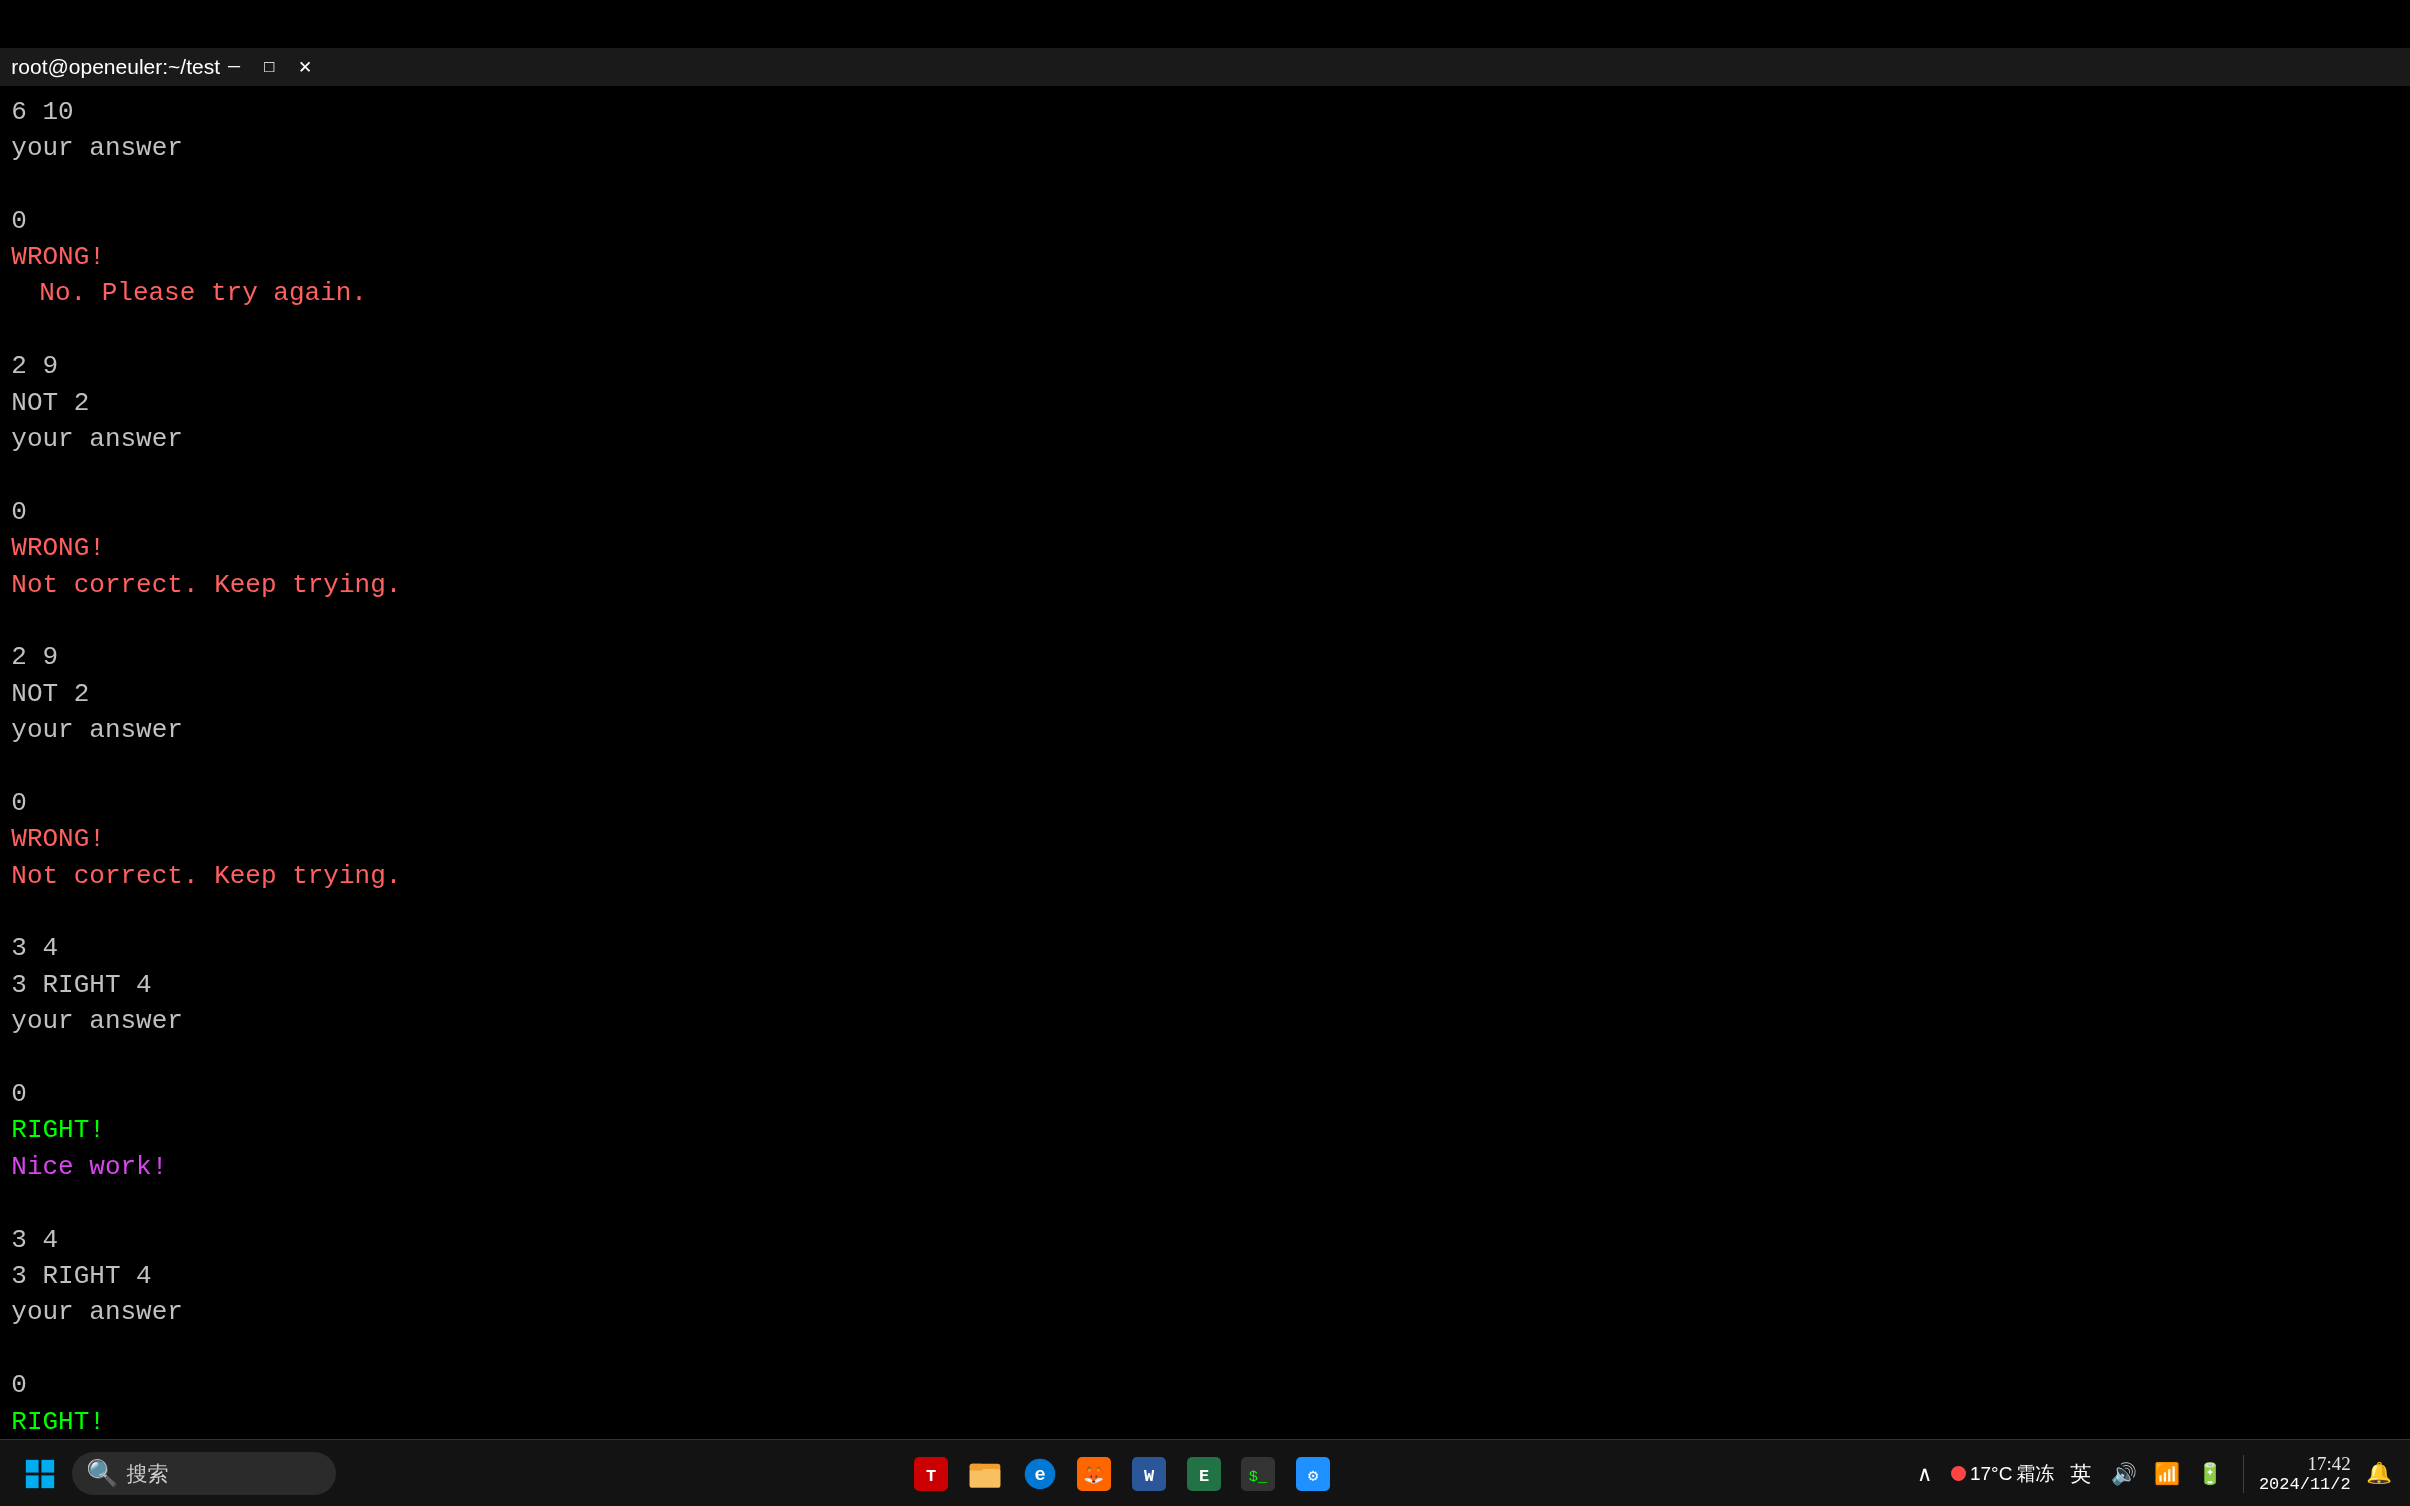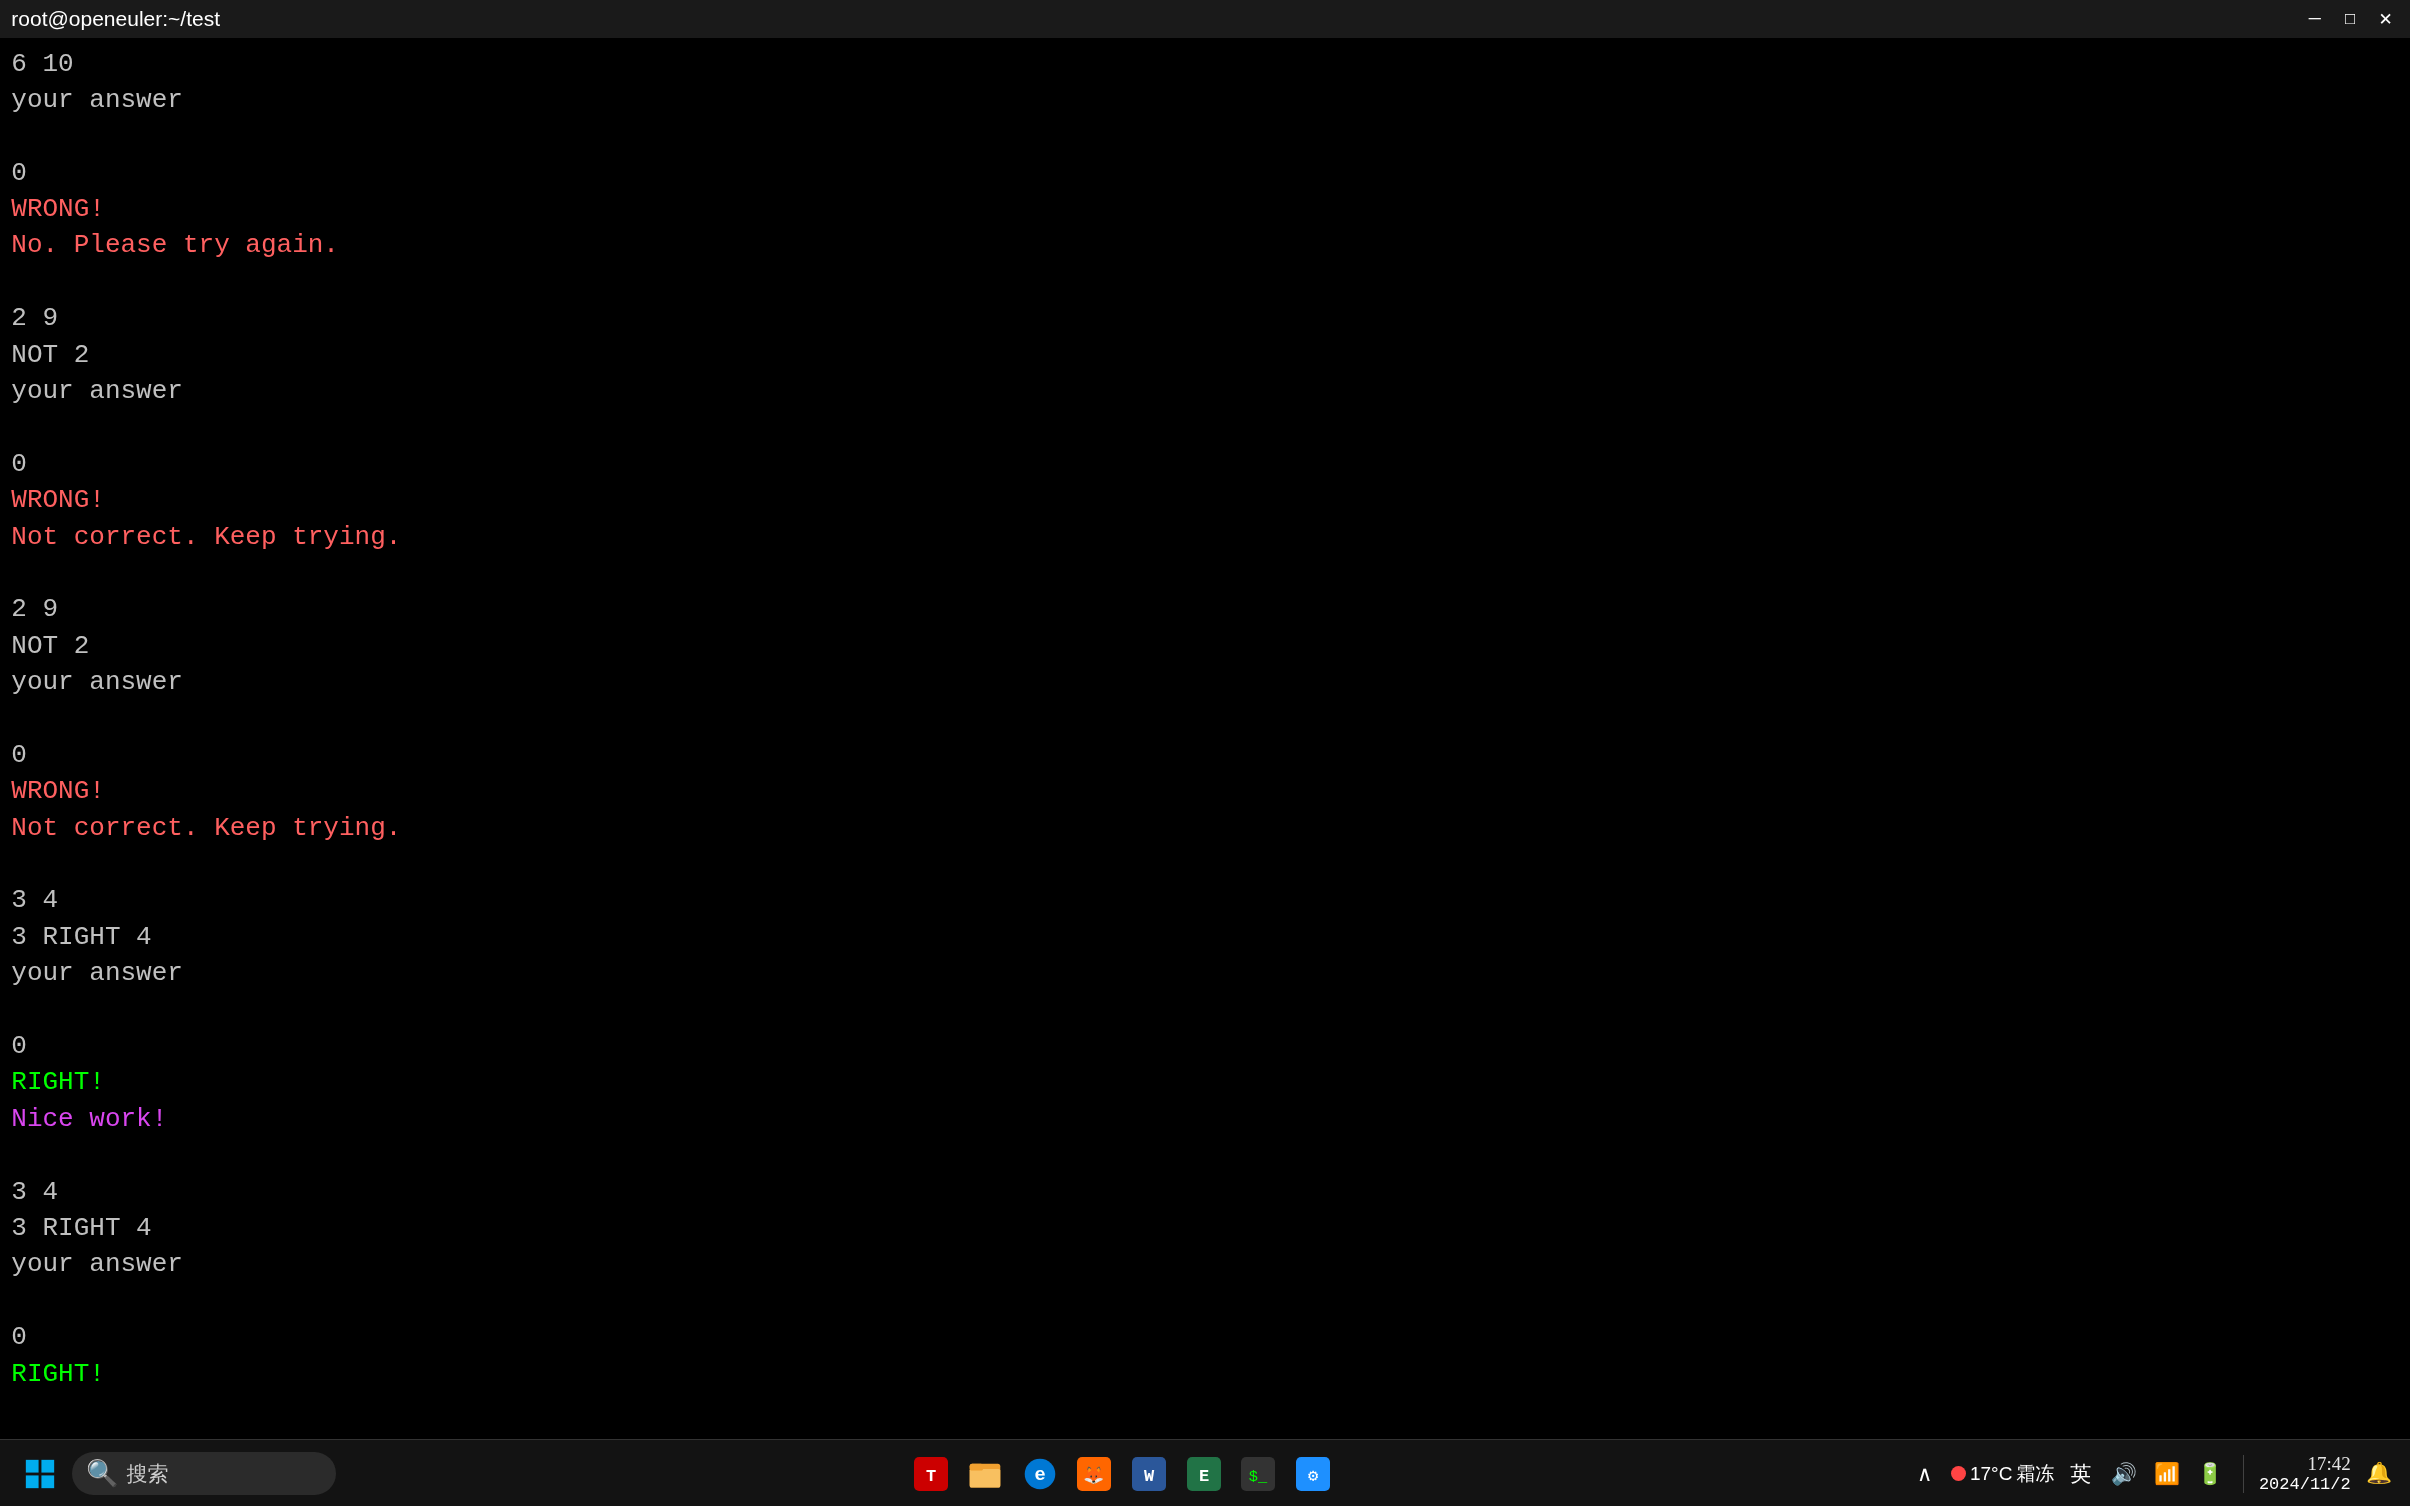--- a/index.html
+++ b/index.html
@@ -19,23 +19,24 @@
       display: flex;
       flex-direction: column;
     }
 
     .title-bar {
       width: 100%;
       height: 38px;
       background: #1a1a1a;
       display: flex;
       align-items: center;
-      justify-content: space-between;
+      justify-content: flex-start;
       padding: 0 11.3px;
       flex-shrink: 0;
+      margin-top: 48px;
     }
 
     .title-bar-title {
       color: #fff;
       font-size: 21px;
       font-family: 'Segoe UI', sans-serif;
     }
 
     .title-bar-buttons {
       display: flex;
@@ -205,21 +206,21 @@
     <button class="title-btn close">✕</button>
   </div>
 </div>
 
 <div class="terminal" id="terminal-body">
 <div class="terminal-line" style="color: rgb(192, 192, 192);">6 10</div>
     <div class="terminal-line" style="color: rgb(192, 192, 192);">your answer</div>
     <div class="terminal-line" style="color: rgb(192, 192, 192);">&nbsp;</div>
     <div class="terminal-line" style="color: rgb(192, 192, 192);">0</div>
     <div class="terminal-line" style="color: rgb(255, 96, 96);">WRONG!</div>
-    <div class="terminal-line" style="color: rgb(255, 96, 96);">No. Please try again.</div>
+    <div class="terminal-line" style="color: rgb(255, 96, 96); margin-left: 28px;">No. Please try again.</div>
     <div class="terminal-line" style="color: rgb(192, 192, 192);">&nbsp;</div>
     <div class="terminal-line" style="color: rgb(192, 192, 192);">2 9</div>
     <div class="terminal-line" style="color: rgb(192, 192, 192);">NOT 2</div>
     <div class="terminal-line" style="color: rgb(192, 192, 192);">your answer</div>
     <div class="terminal-line" style="color: rgb(192, 192, 192);">&nbsp;</div>
     <div class="terminal-line" style="color: rgb(192, 192, 192);">0</div>
     <div class="terminal-line" style="color: rgb(255, 96, 96);">WRONG!</div>
     <div class="terminal-line" style="color: rgb(255, 96, 96);">Not correct. Keep trying.</div>
     <div class="terminal-line" style="color: rgb(192, 192, 192);">&nbsp;</div>
     <div class="terminal-line" style="color: rgb(192, 192, 192);">2 9</div>

